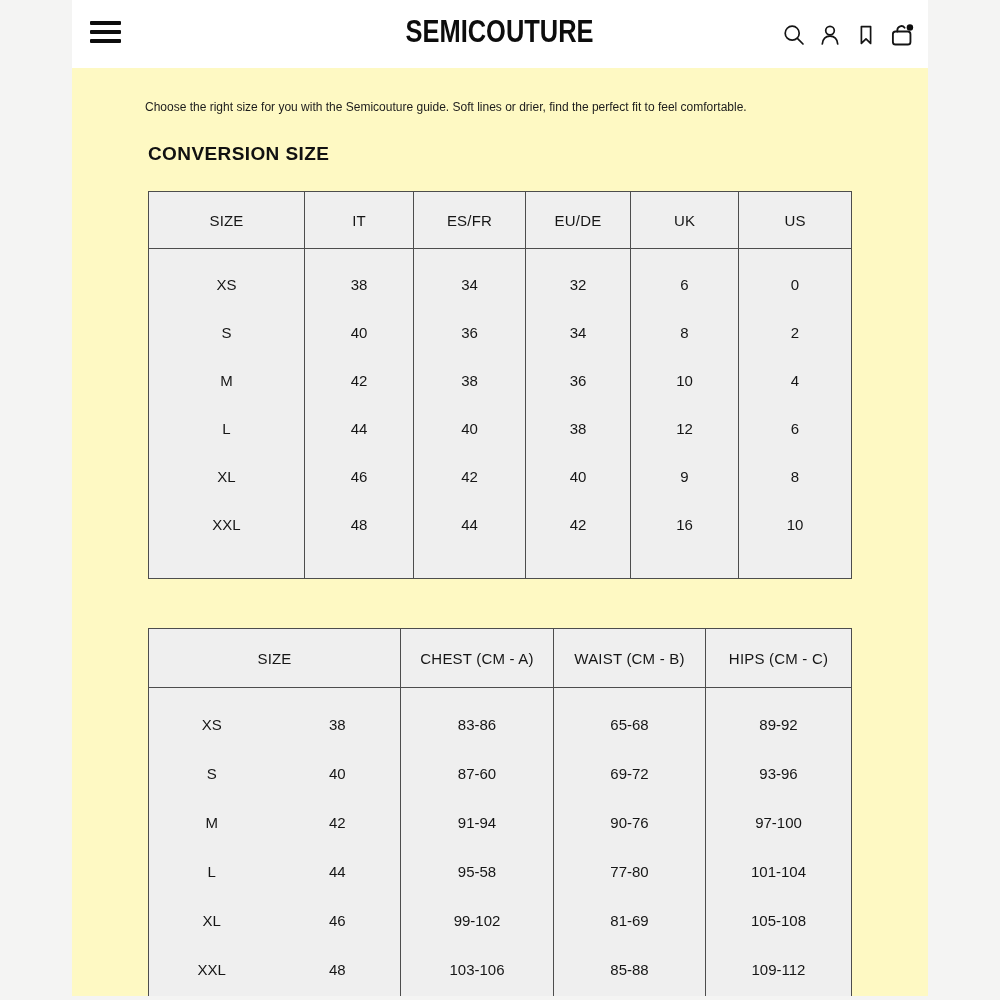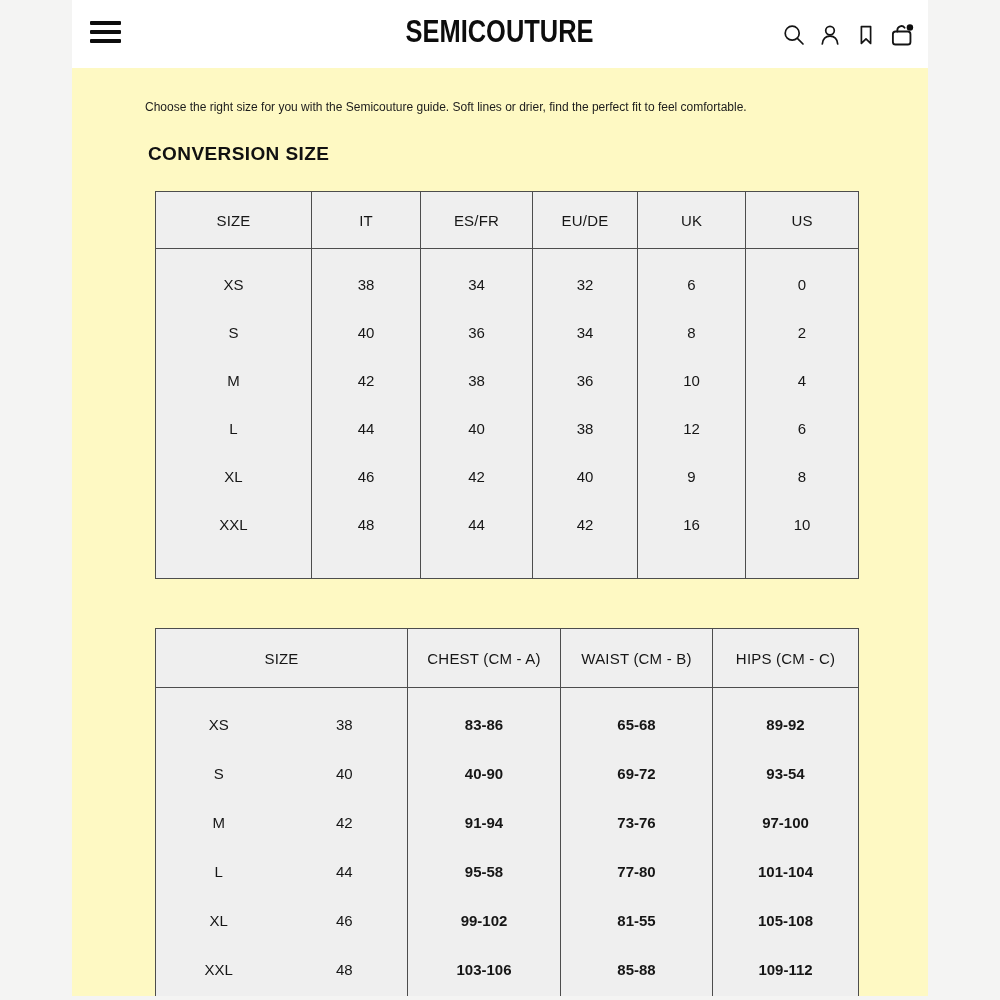--- a/index.html
+++ b/index.html
@@ -42,36 +42,36 @@
   .section-title {
     position:absolute; left:76px; top:143px;
     font-size:19px; font-weight:700; letter-spacing:0.4px; color:#111;
   }
   
   table.sz {
     position:absolute; left:76px;
     border-collapse:collapse; table-layout:fixed;
     background:#efefef;
     border:1px solid #4d4d4d;
-    font-size:15px; color:#161616;margin-left:7px;
+    font-size:15px; color:#161616;
   }
   table.sz th, table.sz td { text-align:center; vertical-align:middle; font-weight:400; }
   table.sz th { border-bottom:1px solid #4d4d4d; letter-spacing:0.2px; }
   table.sz th + th, table.sz td + td { border-left:1px solid #4d4d4d; }
   .t1 { top:191px; width:703px; }
   .t1 th { height:57px; }
   .t1 td { height:48px; }
   .t1 tr.first td { height:60px; padding-top:12px; }
   .t1 tr.spacer td { height:30px; }
   .t2 { top:628px; width:703px; }
   .t2 th { height:59px; }
   .t2 td { height:49px; }
   .t2 tr.first td { height:61px; padding-top:12px; }
   .t2 tr.spacer td { height:40px; }
-  .t2 td.meas { font-weight:700; }
+  .t2 td.meas { font-weight:400; }
   .size-pair { display:flex; width:100%; }
   .size-pair span { width:50%; display:inline-block; text-align:center; }
 </style>
 </head>
 <body>
 
 <div class="content">
 
   <div class="header">
     <div class="hamburger">
@@ -222,33 +222,33 @@
         <td class="meas">65-68</td>
         <td class="meas">89-92</td>
       </tr>
       <tr>
         <td>
           <div class="size-pair">
             <span>S</span>
             <span>40</span>
           </div>
         </td>
-        <td class="meas">40-90</td>
+        <td class="meas">87-60</td>
         <td class="meas">69-72</td>
-        <td class="meas">93-54</td>
+        <td class="meas">93-96</td>
       </tr>
       <tr>
         <td>
           <div class="size-pair">
             <span>M</span>
             <span>42</span>
           </div>
         </td>
         <td class="meas">91-94</td>
-        <td class="meas">73-76</td>
+        <td class="meas">90-76</td>
         <td class="meas">97-100</td>
       </tr>
       <tr>
         <td>
           <div class="size-pair">
             <span>L</span>
             <span>44</span>
           </div>
         </td>
         <td class="meas">95-58</td>
@@ -256,21 +256,21 @@
         <td class="meas">101-104</td>
       </tr>
       <tr>
         <td>
           <div class="size-pair">
             <span>XL</span>
             <span>46</span>
           </div>
         </td>
         <td class="meas">99-102</td>
-        <td class="meas">81-55</td>
+        <td class="meas">81-69</td>
         <td class="meas">105-108</td>
       </tr>
       <tr>
         <td>
           <div class="size-pair">
             <span>XXL</span>
             <span>48</span>
           </div>
         </td>
         <td class="meas">103-106</td>

